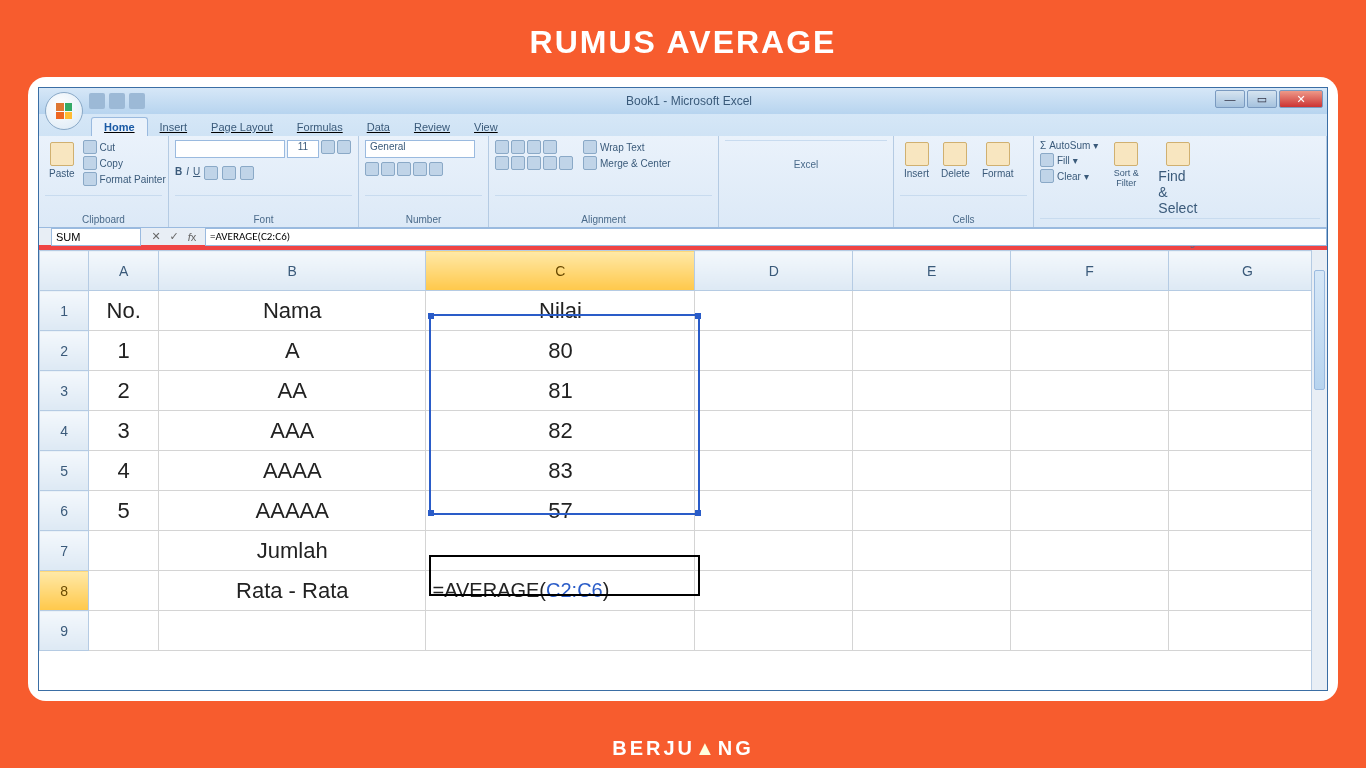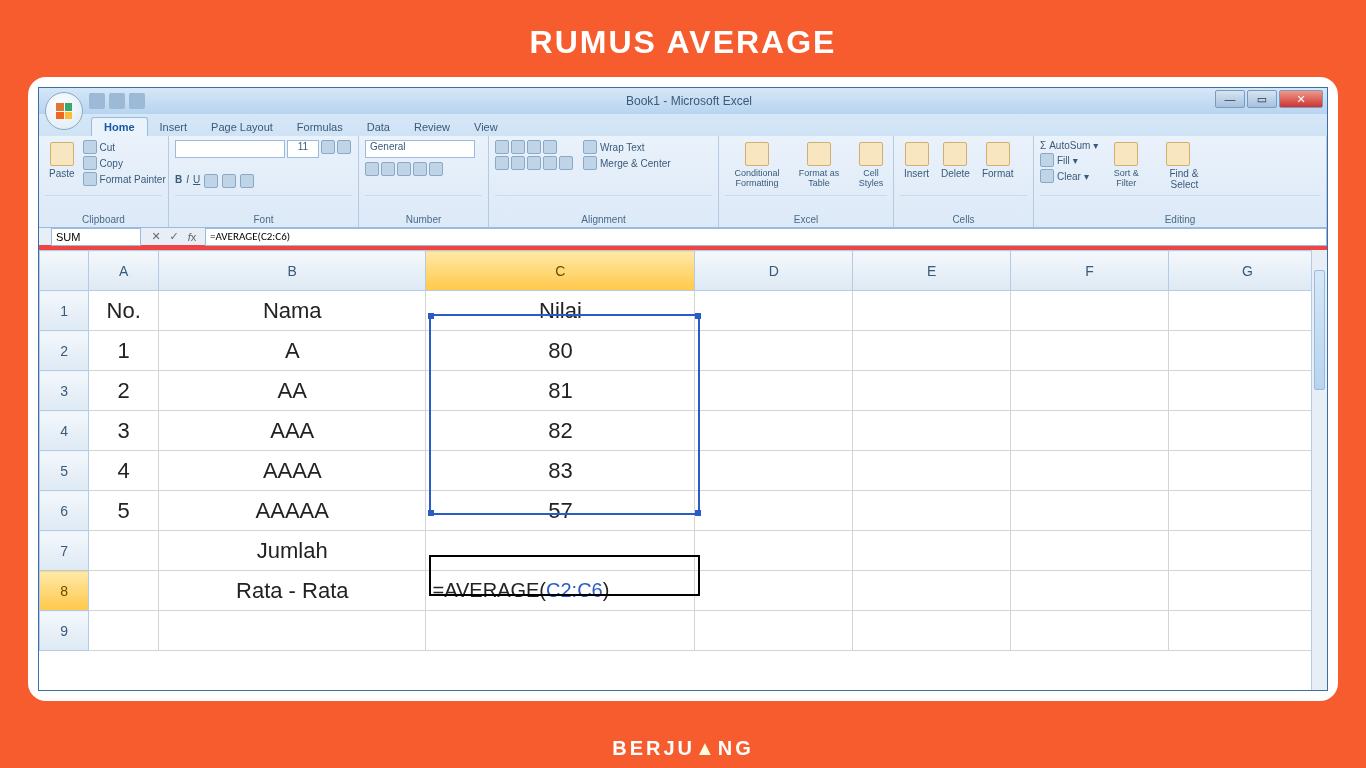--- a/index.html
+++ b/index.html
@@ -10,21 +10,21 @@
 .titlebar { height:26px; background:linear-gradient(#d6e7f7,#b7d4ef); display:flex; align-items:center; font-size:11px; color:#2a3a4a; }
 .office-btn { width:38px; height:38px; background:radial-gradient(circle at 40% 35%,#fff,#d9e8f5); border:1px solid #8aa9c7; border-radius:50%; position:absolute; left:6px; top:4px; z-index:5; display:flex; align-items:center; justify-content:center; font-size:9px; font-weight:bold; }
 .office-btn span{ display:grid;grid-template:1fr 1fr/1fr 1fr;gap:1px;width:16px;height:16px;}
 .office-btn span i{display:block;}
 .qa-toolbar { margin-left:50px; display:flex; gap:4px; }
 .qa-toolbar div { width:16px; height:16px; background:#9cb9d6; border-radius:2px; }
 .win-title { position:absolute; left:12px; right:0; text-align:center; color:#3a5a7a; font-size:12px; }
 .win-controls { position:absolute; right:4px; top:2px; display:flex; gap:2px; }
 .win-controls div { width:30px; height:18px; background:linear-gradient(#d6e4f0,#a5c2de); border:1px solid #7a9ac0; border-radius:2px; display:flex; align-items:center; justify-content:center; font-size:11px; color:#334; }
 .win-controls .close { background:linear-gradient(#e98,#c33); color:#fff; width:44px; }
-.ribbon-tabs { height:22px; background:linear-gradient(#d6e7f7,#cfe3f5); display:flex; align-items:flex-end; padding-left:52px; font-size:11px; }
+.ribbon-tabs { height:22px; background:linear-gradient(#d6e7f7,#cfe3f5); display:flex; align-items:flex-end; padding-left:52px; font-size:11px;text-decoration:underline; }
 .ribbon-tabs div { padding:3px 12px 3px; color:#3a5a7a; cursor:pointer; }
 .ribbon-tabs div.active { background:#eaf2fb; border:1px solid #9abadf; border-bottom:none; border-radius:3px 3px 0 0; color:#1a5aa5; font-weight:bold; }
 .ribbon { height:92px; background:linear-gradient(#eaf2fb,#dce9f7); border-bottom:1px solid #9abadf; display:flex; font-size:10px; color:#3a5a7a; }
 .group { border-right:1px solid #b5cbe3; padding:4px 6px 2px; display:flex; flex-direction:column; justify-content:space-between; }
 .group-label { text-align:center; font-size:10px; color:#4a6a8a; padding-top:18px; border-top:1px solid #c8dbef; }
 .group-body { display:flex; gap:4px; align-items:flex-start; flex:1; }
 .big-btn { display:flex; flex-direction:column; align-items:center; gap:2px; padding:2px 4px; }
 .big-btn .ico { width:24px; height:24px; background:#f8e6c0; border:1px solid #d0b070; border-radius:2px; }
 .stack { display:flex; flex-direction:column; gap:2px; }
 .stack div, .ribbon .small { display:flex; align-items:center; gap:3px; white-space:nowrap; }
@@ -112,21 +112,21 @@
           <div>
                 <span class="ico-sm"></span>
                 <span>Format Painter</span>
               </div>
         </div>
       </div>
       <div class="group-label">Clipboard</div>
     </div>
 
     <div class="group" style="width:190px">
-      <div class="group-body" style="flex-direction:column;gap:16px;">
+      <div class="group-body" style="flex-direction:column;gap:8px;">
         <div style="display:flex;gap:2px;">
           <div style="width:110px;height:18px;border:1px solid #9abadf;background:#fff"></div>
           <div style="width:32px;height:18px;border:1px solid #9abadf;background:#fff;text-align:center">11</div>
           <span class="ico-sm"></span>
           <span class="ico-sm"></span>
         </div>
         <div style="display:flex;gap:4px;">
           <b>B</b>
           <i>I</i>
           <u>U</u>
@@ -177,34 +177,20 @@
           <div>
                 <span class="ico-sm"></span>
                 <span>Merge &amp; Center</span>
               </div>
         </div>
       </div>
       <div class="group-label">Alignment</div>
     </div>
 
     <div class="group" style="width:175px">
-      <div class="group-body">
-        <div class="big-btn">
-              <div class="ico"></div>
-              <span style="font-size:9px;text-align:center;width:56px">Conditional Formatting</span>
-            </div>
-        <div class="big-btn">
-              <div class="ico"></div>
-              <span style="font-size:9px;text-align:center;width:44px">Format as Table</span>
-            </div>
-        <div class="big-btn">
-              <div class="ico"></div>
-              <span style="font-size:9px;text-align:center;width:36px">Cell Styles</span>
-            </div>
-      </div>
       <div class="group-label">Excel</div>
     </div>
 
     <div class="group" style="width:140px">
       <div class="group-body">
         <div class="big-btn">
               <div class="ico"></div>
               <span>Insert</span>
             </div>
         <div class="big-btn">
@@ -225,21 +211,21 @@
           <div><span>Σ</span> <span>AutoSum</span> ▾</div>
           <div><span class="ico-sm"></span><span>Fill</span> ▾</div>
           <div><span class="ico-sm"></span><span>Clear</span> ▾</div>
         </div>
         <div class="big-btn">
               <div class="ico"></div>
               <span style="font-size:9px;text-align:center;width:40px">Sort &amp; Filter</span>
             </div>
         <div class="big-btn">
               <div class="ico"></div>
-              <span style="font-size:10px;text-align:right;width:40px">Find &amp; Select</span>
+              <span style="font-size:14px;text-align:left;width:40px">Find &amp; Select</span>
             </div>
       </div>
       <div class="group-label">Editing</div>
     </div>
   </div>
 
   <div class="formula-row">
     <div class="namebox">SUM</div>
     <div class="fx-controls">
       <span>✕</span>

